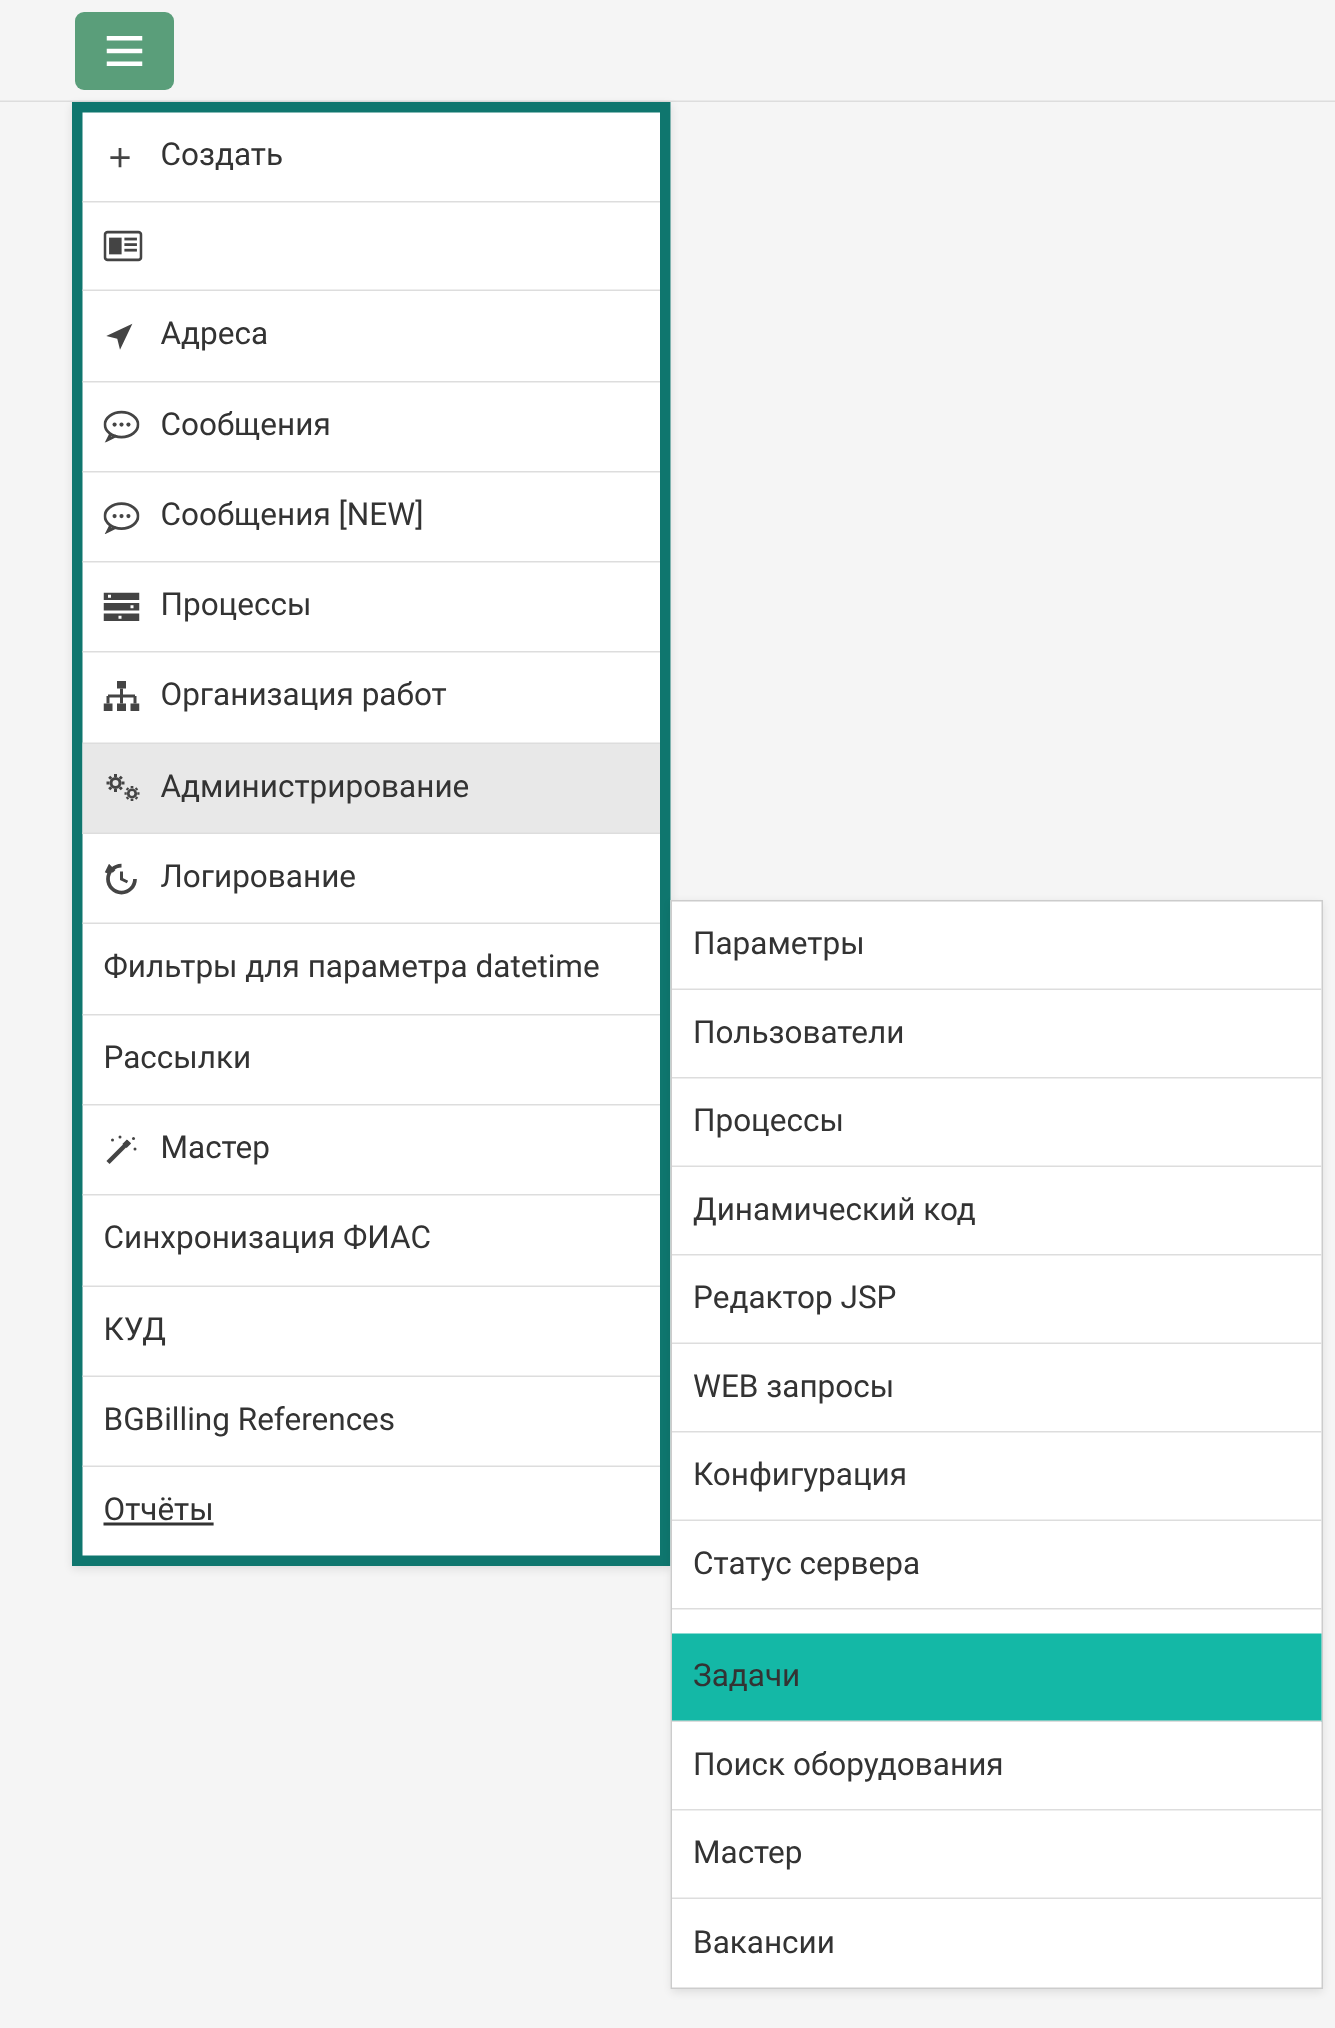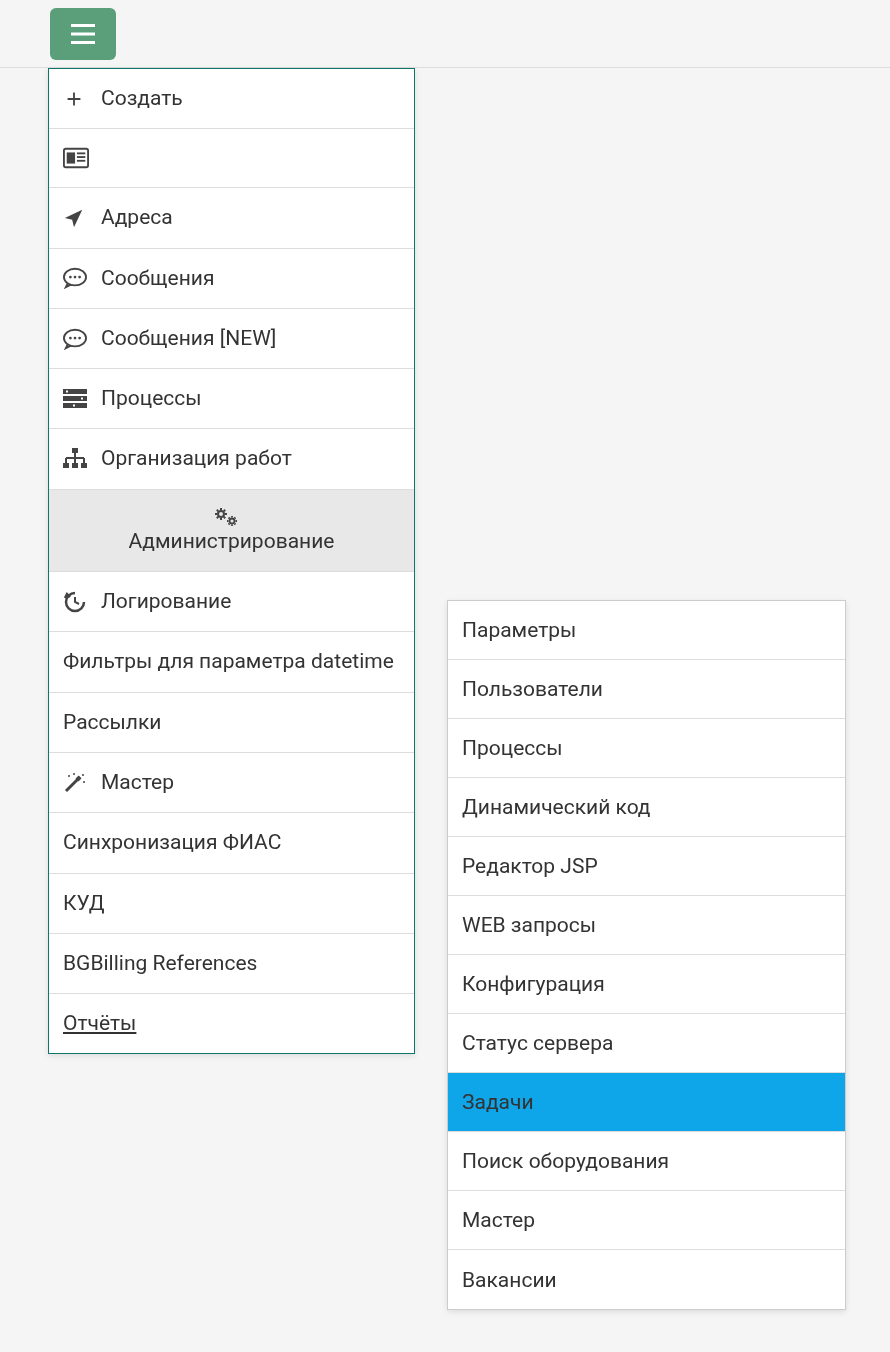--- a/index.html
+++ b/index.html
@@ -34,82 +34,82 @@
       cursor: pointer;
     }
     .hamburger-btn svg {
       width: 24px;
       height: 20px;
     }
     .main-menu {
       position: absolute;
       top: 68px;
       left: 48px;
-      width: 367px;
+      width: 399px;
       background: #fff;
-      border: 1px solid #0f766e;
+      border: 7px solid #0f766e;
       box-shadow: 0 2px 6px rgba(0,0,0,0.1);
     }
     .menu-item {
       display: flex;
       align-items: center;
       padding: 16px 14px;
       border-bottom: 1px solid #ddd;
       cursor: pointer;
       font-size: 21px;
       color: #333;
       min-height: 59px;
     }
     .menu-item:last-child {
       border-bottom: none;
       text-decoration: underline;
     }
     .menu-item.active {
       background: #e8e8e8;
-      flex-direction: column;
     }
     .menu-item .icon-wrap {
       width: 38px;
       display: flex;
       align-items: center;
       justify-content: flex-start;
       flex-shrink: 0;
     }
     .menu-item .icon-wrap svg {
       fill: #444;
     }
     .menu-item .label {
       flex: 1;
       line-height: 1.3;
     }
     .sub-menu {
       position: absolute;
       top: 600px;
       left: 447px;
-      width: 399px;
+      width: 435px;
       background: #fff;
       border: 1px solid #ccc;
       box-shadow: 0 2px 6px rgba(0,0,0,0.1);
     }
     .sub-item {
       display: flex;
       align-items: center;
       padding: 16px 14px;
       border-bottom: 1px solid #ddd;
       cursor: pointer;
       font-size: 21px;
       color: #333;
       min-height: 59px;
     }
     .sub-item:last-child {
       border-bottom: none;
       text-align: right;
     }
     .sub-item.hovered {
-      background: #0ea5e9;
+      background: #14b8a6;
+      margin-top: 16px;
     }
   </style>
 </head>
 <body>
 
 <div class="topbar">
   <button class="hamburger-btn">
     <svg viewBox="0 0 24 20">
       <rect x="0" y="0" width="24" height="3" fill="#fff"></rect>
       <rect x="0" y="8.5" width="24" height="3" fill="#fff"></rect>

